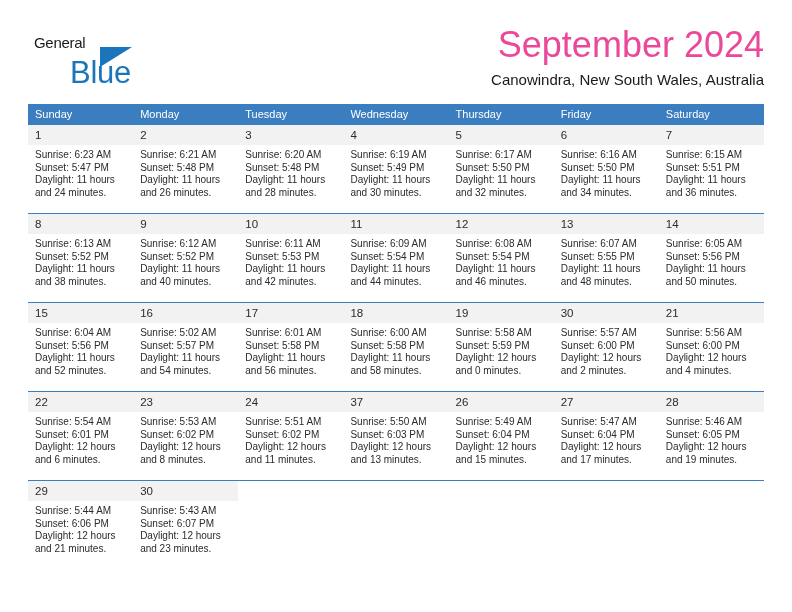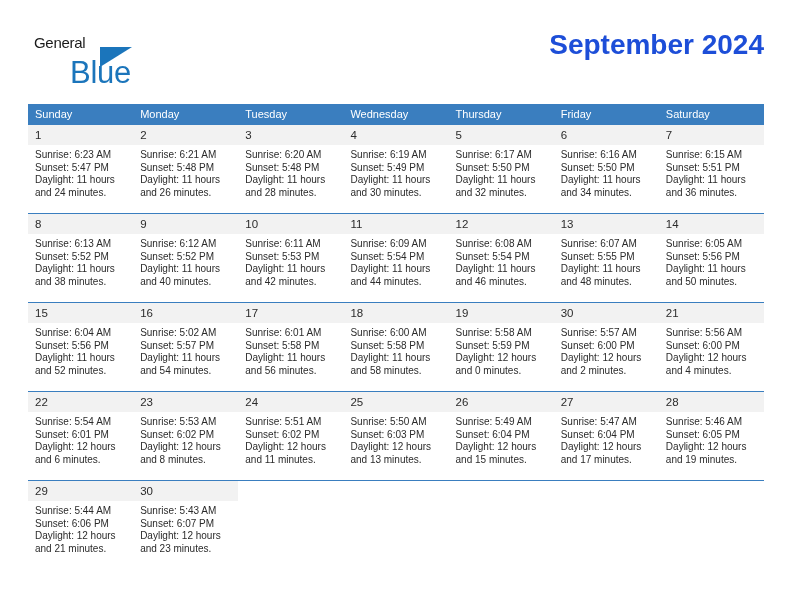--- a/index.html
+++ b/index.html
@@ -65,23 +65,23 @@
     border-bottom: 20px solid transparent;
   }
 
   .title-block {
     position: absolute;
     right: 0;
     top: 0;
     text-align: right;
   }
   .cal-title {
-    font-size: 28px;
-    font-weight: bold;
-    color: #1d4ed8;
+    font-size: 36px;
+    font-weight: normal;
+    color: #ec4899;
     line-height: 34px;
     white-space: nowrap;
   }
   .cal-subtitle {
     font-size: 15px;
     font-weight: normal;
     color: #1a1a1a;
     line-height: 20px;
     margin-top: 8px;
     white-space: nowrap;
@@ -139,20 +139,21 @@
   <div class="header">
 
     <div class="logo">
       <span class="logo-general">General</span>
       <span class="logo-tri"></span>
       <span class="logo-blue">Blue</span>
     </div>
 
     <div class="title-block">
       <div class="cal-title">September 2024</div>
+      <div class="cal-subtitle">Canowindra, New South Wales, Australia</div>
     </div>
 
   </div>
 
   <table class="calendar">
     <colgroup>
       <col style="width:14.2857%">
         <col style="width:14.2857%">
         <col style="width:14.2857%">
       <col style="width:14.2857%">
@@ -328,21 +329,21 @@
             <span class="line">Sunrise: 5:56 AM</span>
             <span class="line">Sunset: 6:00 PM</span>
             <span class="line">Daylight: 12 hours</span>
             <span class="line">and 4 minutes.</span>
           </td>
         </tr>
         <tr class="daynum-row">
           <td>22</td>
           <td>23</td>
           <td>24</td>
-          <td>25</td>
+          <td>37</td>
           <td>26</td>
           <td>27</td>
           <td>28</td>
         </tr>
         <tr class="info-row">
           <td>
             <span class="line">Sunrise: 5:54 AM</span>
             <span class="line">Sunset: 6:01 PM</span>
             <span class="line">Daylight: 12 hours</span>
             <span class="line">and 6 minutes.</span>

